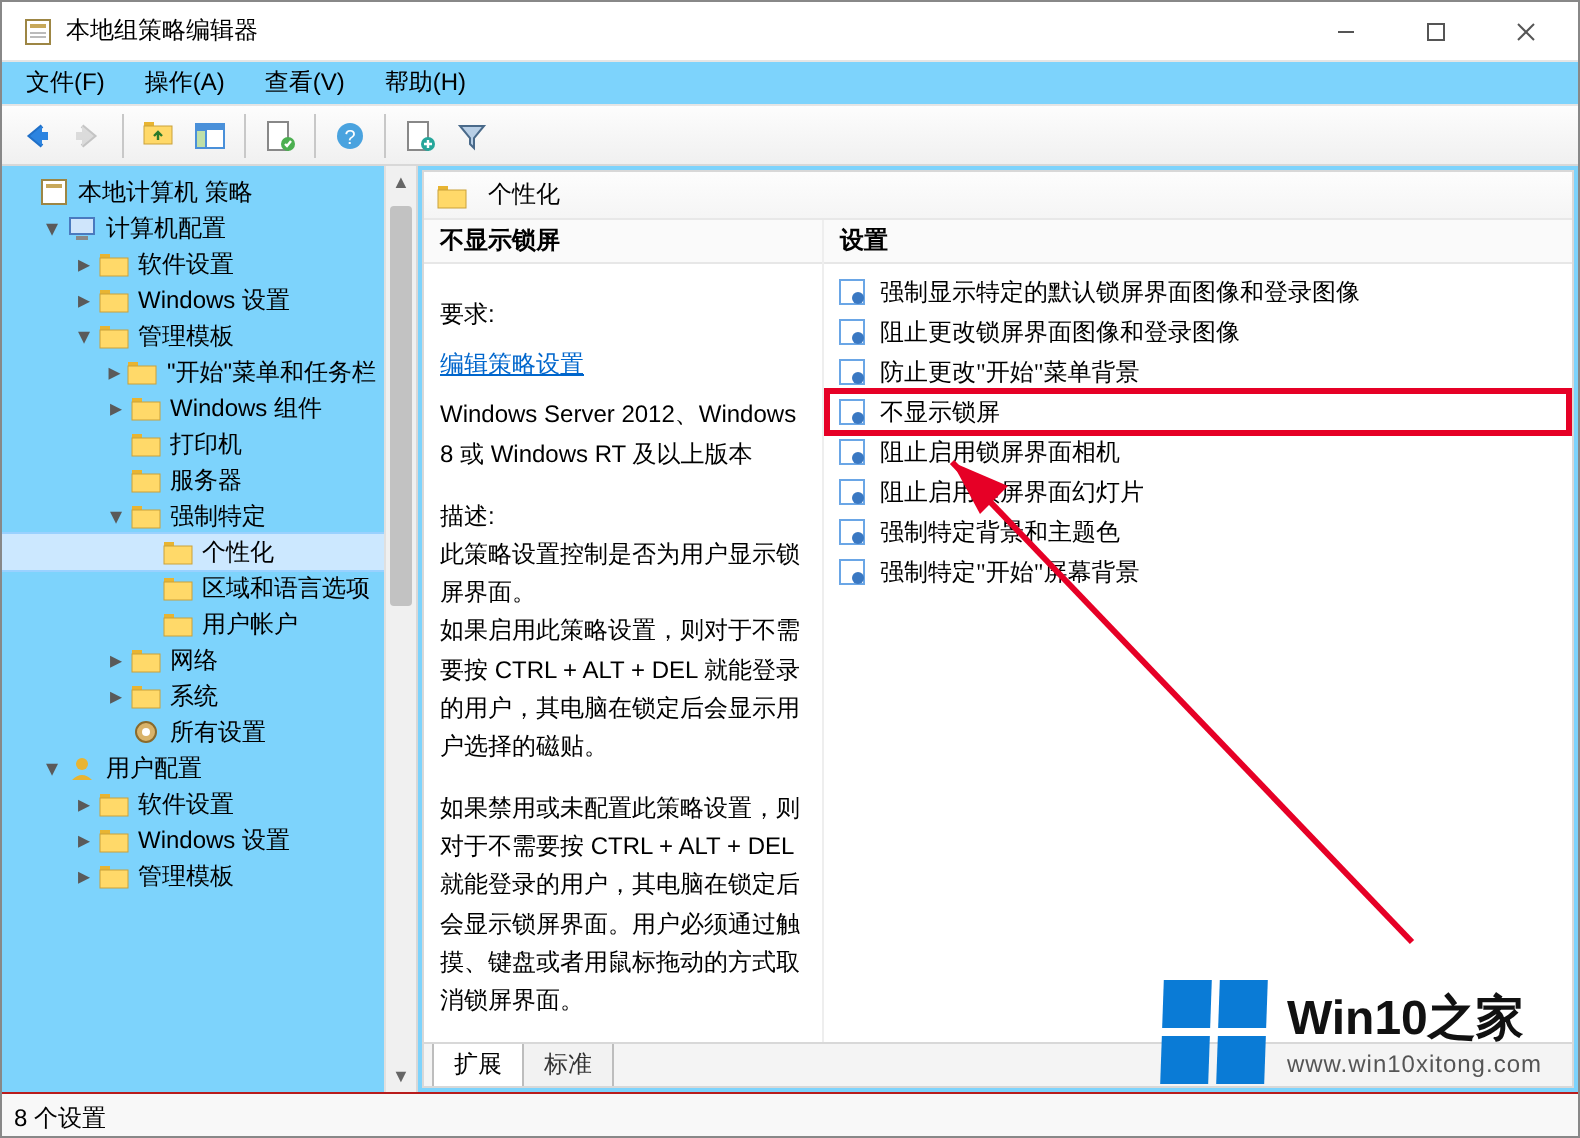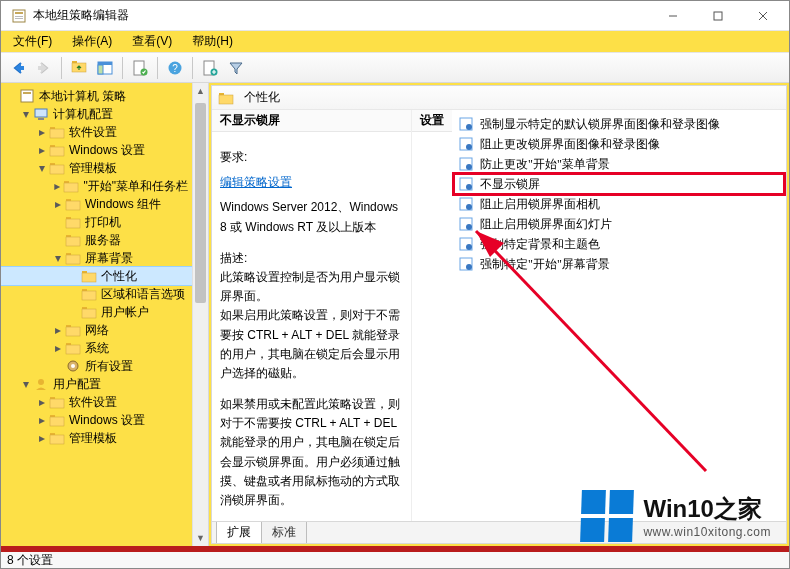--- a/index.html
+++ b/index.html
@@ -8,21 +8,21 @@
     font-family: "Microsoft YaHei", "Segoe UI", Arial, sans-serif;
     font-size: 12px;
     background: #fff;
     color: #000;
   }
   .outer {
     width: 790px;
     height: 569px;
     border: 1px solid #888;
     position: relative;
-    background: #fde047;
+    background: #7dd3fc;
     overflow: hidden;
   }
 
   
   .titlebar {
     height: 30px;
     background: #fff;
     border-bottom: 1px solid #e5e5e5;
     display: flex;
     align-items: center;
@@ -154,21 +154,21 @@
   }
   .col-desc {
     width: 200px;
     border-right:1px solid #eee;
     display:flex;
     flex-direction:column;
   }
   .col-list {
     flex:1;
     display:flex;
-    flex-direction:row;
+    flex-direction:column;
     overflow:hidden;
   }
   .col-head {
     height:22px;
     border-bottom:1px solid #e7e7e7;
     background:#fafafa;
     display:flex;
     align-items:center;
     padding:0 8px;
     font-weight:bold;
@@ -216,23 +216,23 @@
     font-size:12px;
     position:relative;
     top:1px;
     margin-right:-1px;
   }
   .tab.inactive { background:#f2f2f2; color:#333; }
 
   
   .statusbar {
     height:22px;
-    border-top:6px solid #b91c1c;
-    display:flex;
-    align-items:flex-start;
+    border-top:1px solid #b91c1c;
+    display:flex;
+    align-items:flex-end;
     padding:0 6px;
     background:#f8f8f8;
     font-size:12px;
   }
 
   
   .folder-icon svg rect.tab { fill:#e8b431;}
   .folder-icon svg rect.body { fill:#ffd969; stroke:#caa13a; stroke-width:.5;}
   
   .setting-icon { width:16px; height:16px; display:inline-flex;align-items:center;justify-content:center; }
@@ -467,21 +467,21 @@
             <span class="tlabel">服务器</span>
           </div>
         <div class="tnode indent-3">
             <span class="tw">▾</span>
             <span class="ticon folder-icon">
               <svg width="16" height="16">
                 <rect class="tab" x="1" y="3" width="5" height="3"></rect>
                 <rect class="body" x="1" y="5" width="14" height="9"></rect>
               </svg>
             </span>
-            <span class="tlabel">屏幕背景</span>
+            <span class="tlabel">强制特定</span>
           </div>
 
         <div class="tnode indent-4 selected">
             <span class="tw empty">▸</span>
             <span class="ticon folder-icon">
               <svg width="16" height="16">
                 <rect class="tab" x="1" y="3" width="5" height="3"></rect>
                 <rect class="body" x="1" y="5" width="14" height="9"></rect>
               </svg>
             </span>

